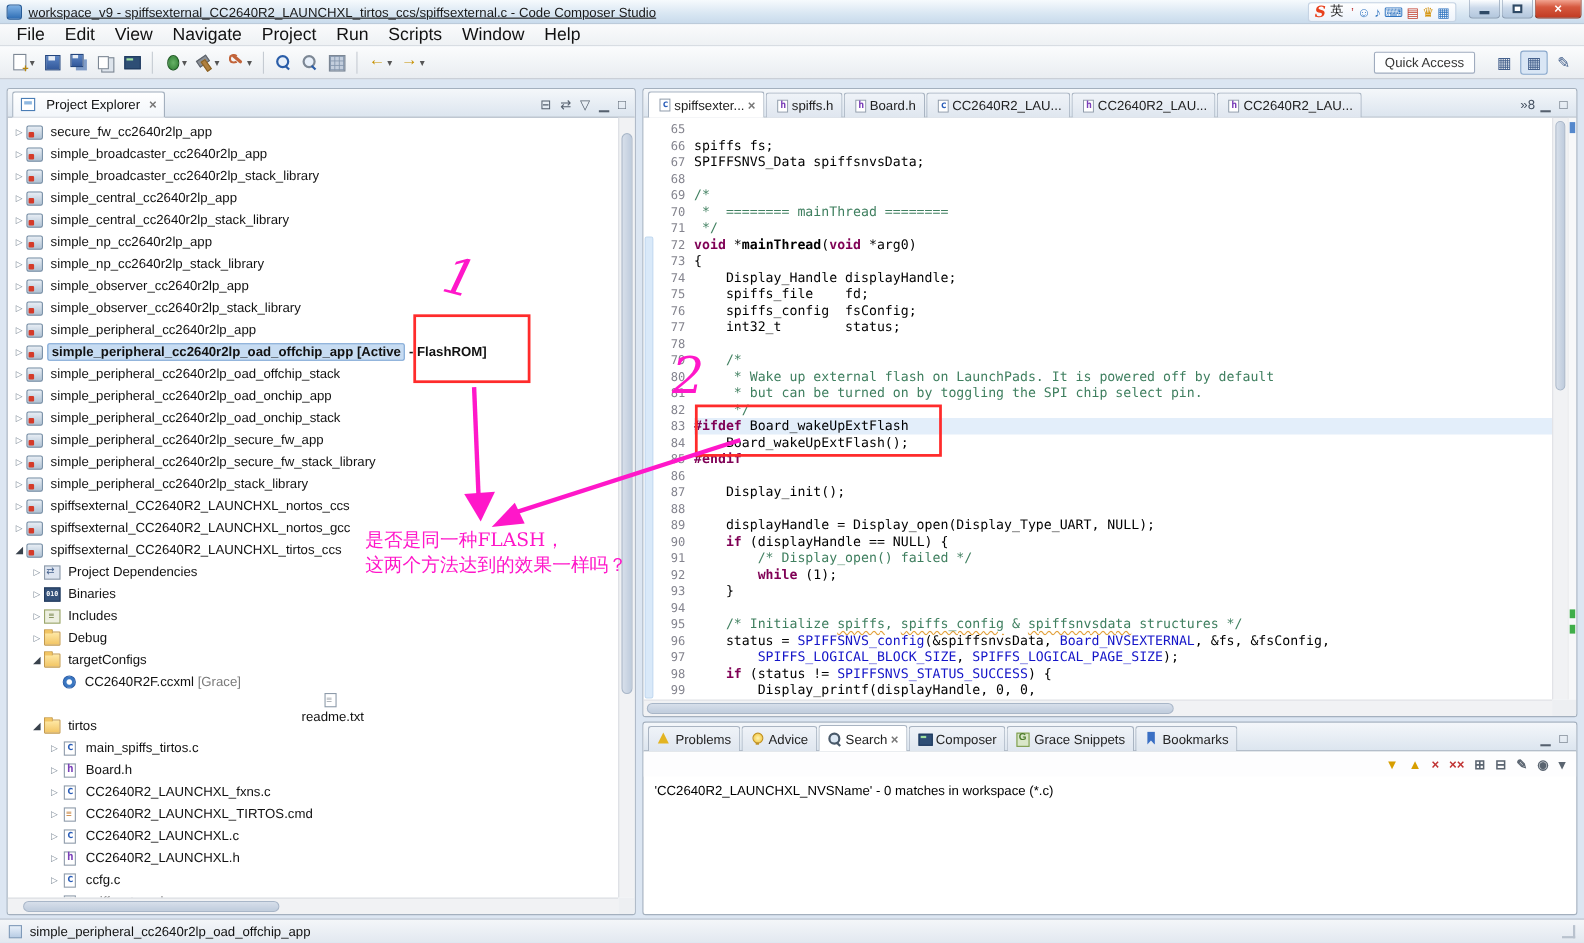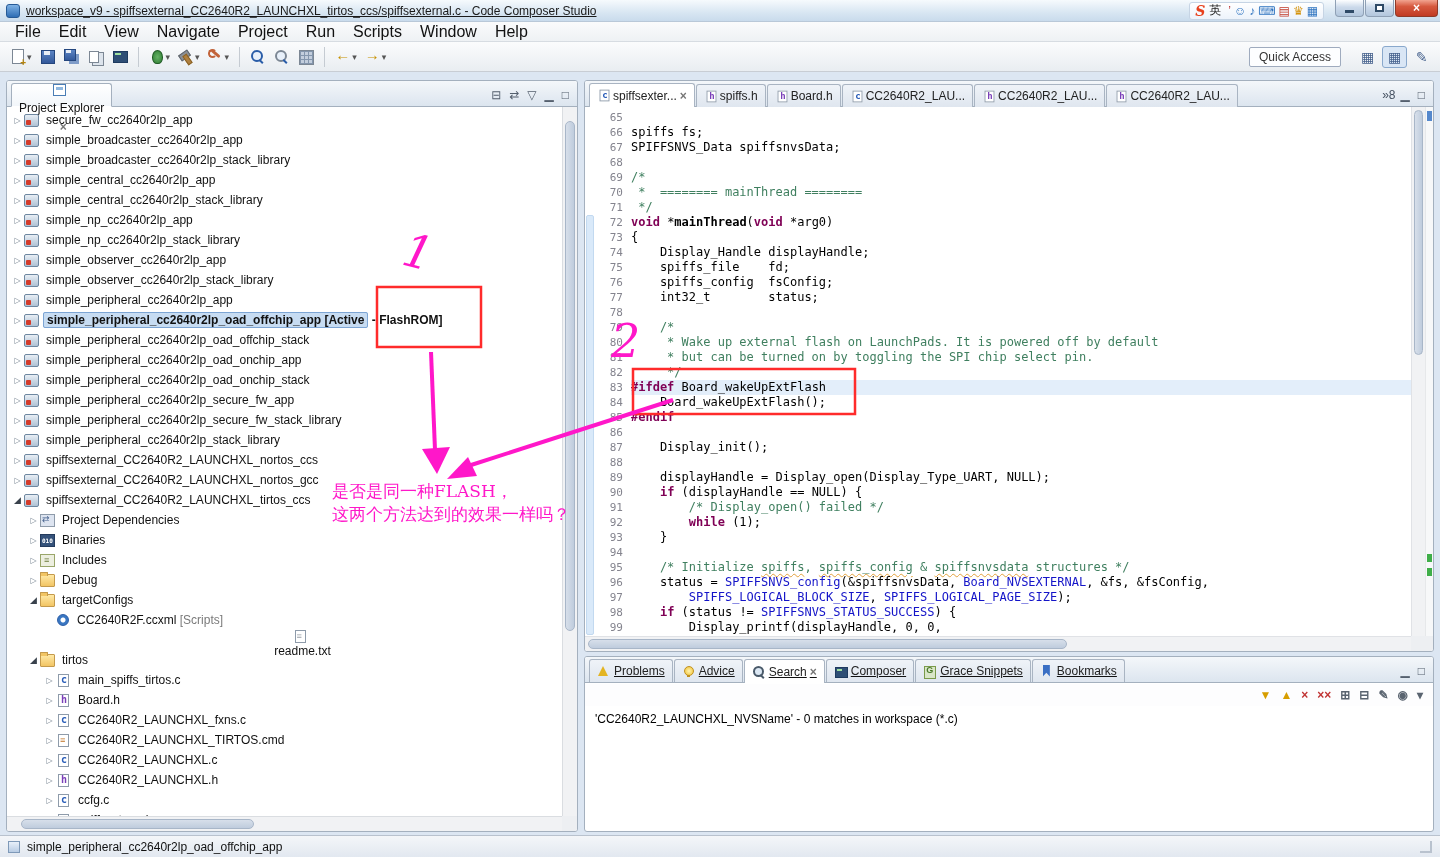--- a/index.html
+++ b/index.html
@@ -55,21 +55,21 @@
 .ic-grid::before{content:"";position:absolute;left:2px;top:2px;width:13px;height:13px;border:1px solid #7C8794;background-color:#C3CEDD;background-image:linear-gradient(#8496AD 1px,transparent 1px),linear-gradient(90deg,#8496AD 1px,transparent 1px);background-size:4px 4px;}
 .ic-back::before{content:"←";position:absolute;left:1px;top:-2px;font-size:15px;font-weight:bold;color:#C79100;}
 .ic-forward::before{content:"→";position:absolute;left:1px;top:-2px;font-size:15px;font-weight:bold;color:#C79100;}
 
 
 .panel{position:absolute;background:#fff;border:1px solid #A4B0BE;border-radius:3px;overflow:hidden;}
 .explorer{left:6px;top:80px;width:572px;height:752px;}
 .editorp{left:584px;top:80px;width:850px;height:572px;}
 .bottomp{left:584px;top:656px;width:850px;height:176px;}
 .phead{height:26px;background:linear-gradient(#F4F7FA,#DCE5EF);border-bottom:1px solid #A4B0BE;display:flex;align-items:flex-end;padding:0 4px;}
-.vtab{display:inline-flex;align-items:center;gap:5px;height:24px;padding:0 7px;border:1px solid #A4B0BE;border-bottom:1px solid #FFF;border-radius:3px 3px 0 0;background:linear-gradient(#FFFFFF,#F2F6FA);font-size:12px;position:relative;top:1px;flex-direction:column;}
+.vtab{display:inline-flex;align-items:center;gap:5px;height:24px;padding:0 7px;border:1px solid #A4B0BE;border-bottom:1px solid #FFF;border-radius:3px 3px 0 0;background:linear-gradient(#FFFFFF,#F2F6FA);font-size:12px;position:relative;top:1px;}
 .phead-icons{margin-left:auto;display:flex;align-items:center;gap:8px;padding:0 4px 5px 0;color:#55606E;font-size:12px;line-height:1;}
 .tclose{margin-left:3px;color:#777;font-size:12px;font-weight:bold;}
 
 
 .tree{position:absolute;top:26px;left:0;right:15px;bottom:15px;overflow:hidden;padding-top:3px;}
 .trow{height:20px;display:flex;align-items:center;font-size:12px;white-space:nowrap;}
 .twisty{width:13px;text-align:center;font-size:8px;color:#7A8794;flex:none;}
 .twisty.open{color:#39424C;font-size:9px;}
 .tlabel{padding:1px 2px;}
 .b{font-weight:bold;}
@@ -389,21 +389,21 @@
           <span class="tlabel"><span>Debug</span></span>
         </div>
         <div class="trow" style="padding-left: 20px;">
           <span class="twisty open">◢</span>
           <span class="ti ti-folder"></span>
           <span class="tlabel"><span>targetConfigs</span></span>
         </div>
         <div class="trow" style="padding-left: 36px;">
           <span class="twisty"></span>
           <span class="ti ti-ccxml"></span>
-          <span class="tlabel"><span>CC2640R2F.ccxml</span><span class="deco"> [Scripts]</span></span>
+          <span class="tlabel"><span>CC2640R2F.ccxml</span><span class="deco"> [Grace]</span></span>
         </div>
         <div class="trow" style="padding-left: 36px; flex-direction: column;">
           <span class="twisty"></span>
           <span class="ti ti-txt"></span>
           <span class="tlabel"><span>readme.txt</span></span>
         </div>
         <div class="trow" style="padding-left: 20px;">
           <span class="twisty open">◢</span>
           <span class="ti ti-folder"></span>
           <span class="tlabel"><span>tirtos</span></span>
@@ -647,21 +647,21 @@
       <span class="mk" style="top:461px;height:8px;background:#3FAE49;"></span>
     </div>
     <div class="ed-hsb">
         <span class="hthumb" style="left:3px;width:58%;"></span>
       </div>
     <div class="ed-corner"></div>
   </div>
 
   <div class="panel bottomp">
     <div class="phead">
-      <span id="btabs" style="display:flex;align-items:flex-start;text-decoration:underline;">
+      <span id="btabs" style="display:flex;align-items:center;">
           <span class="etab">
             <span class="bt bt-problems"></span>
             <span>Problems</span>
           </span>
           <span class="etab">
             <span class="bt bt-advice"></span>
             <span>Advice</span>
           </span>
           <span class="etab active">
             <span class="bt bt-search"></span>

